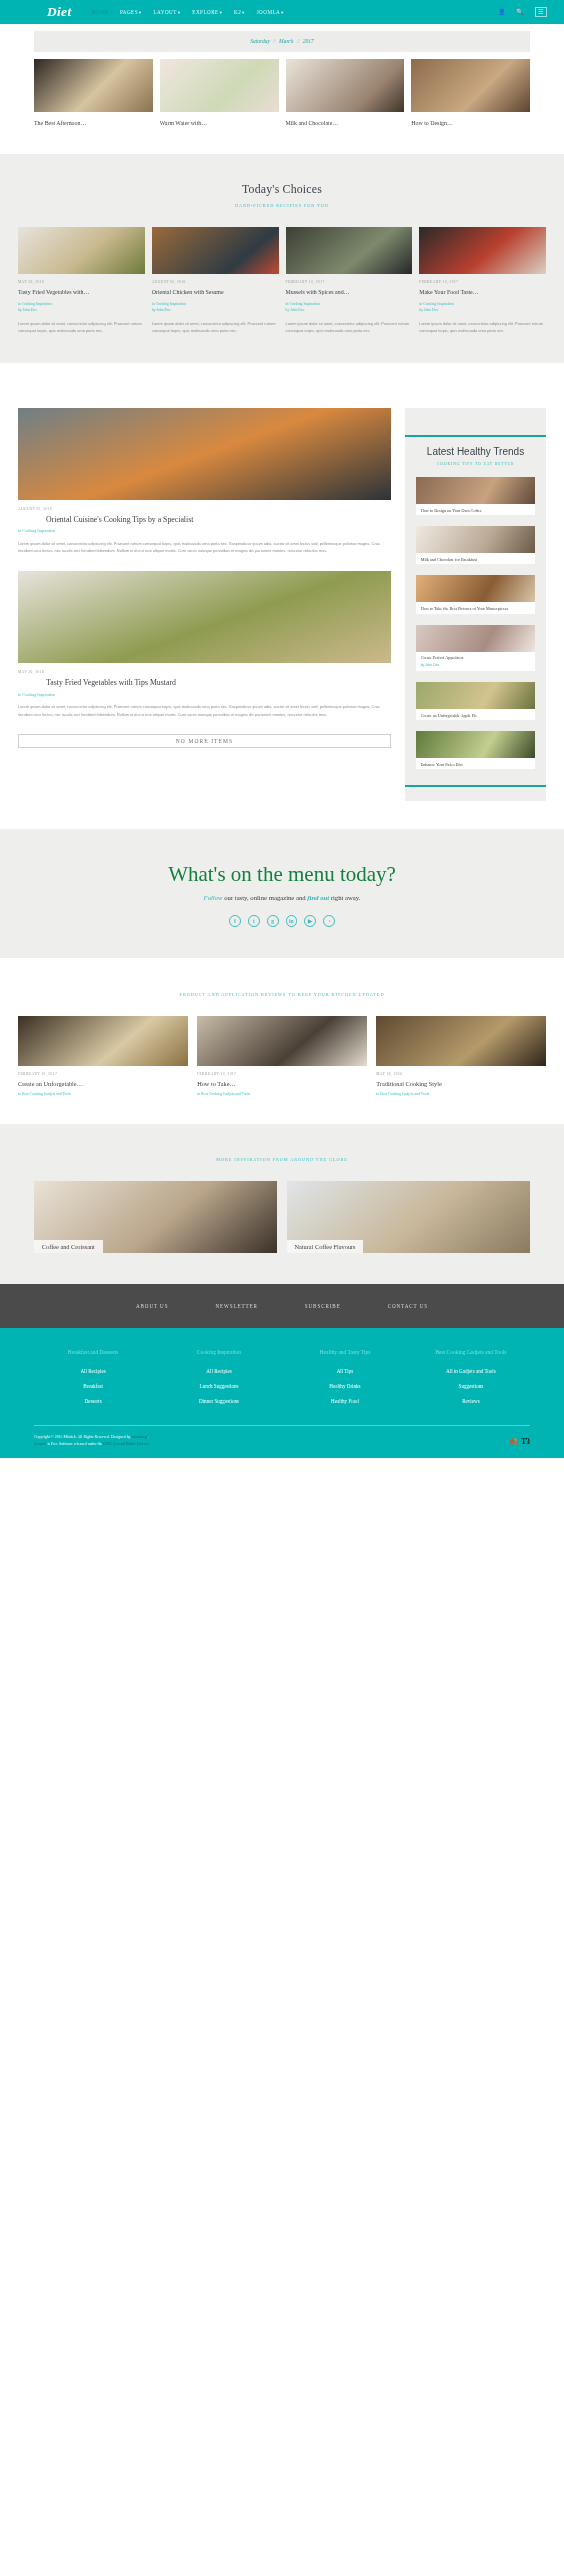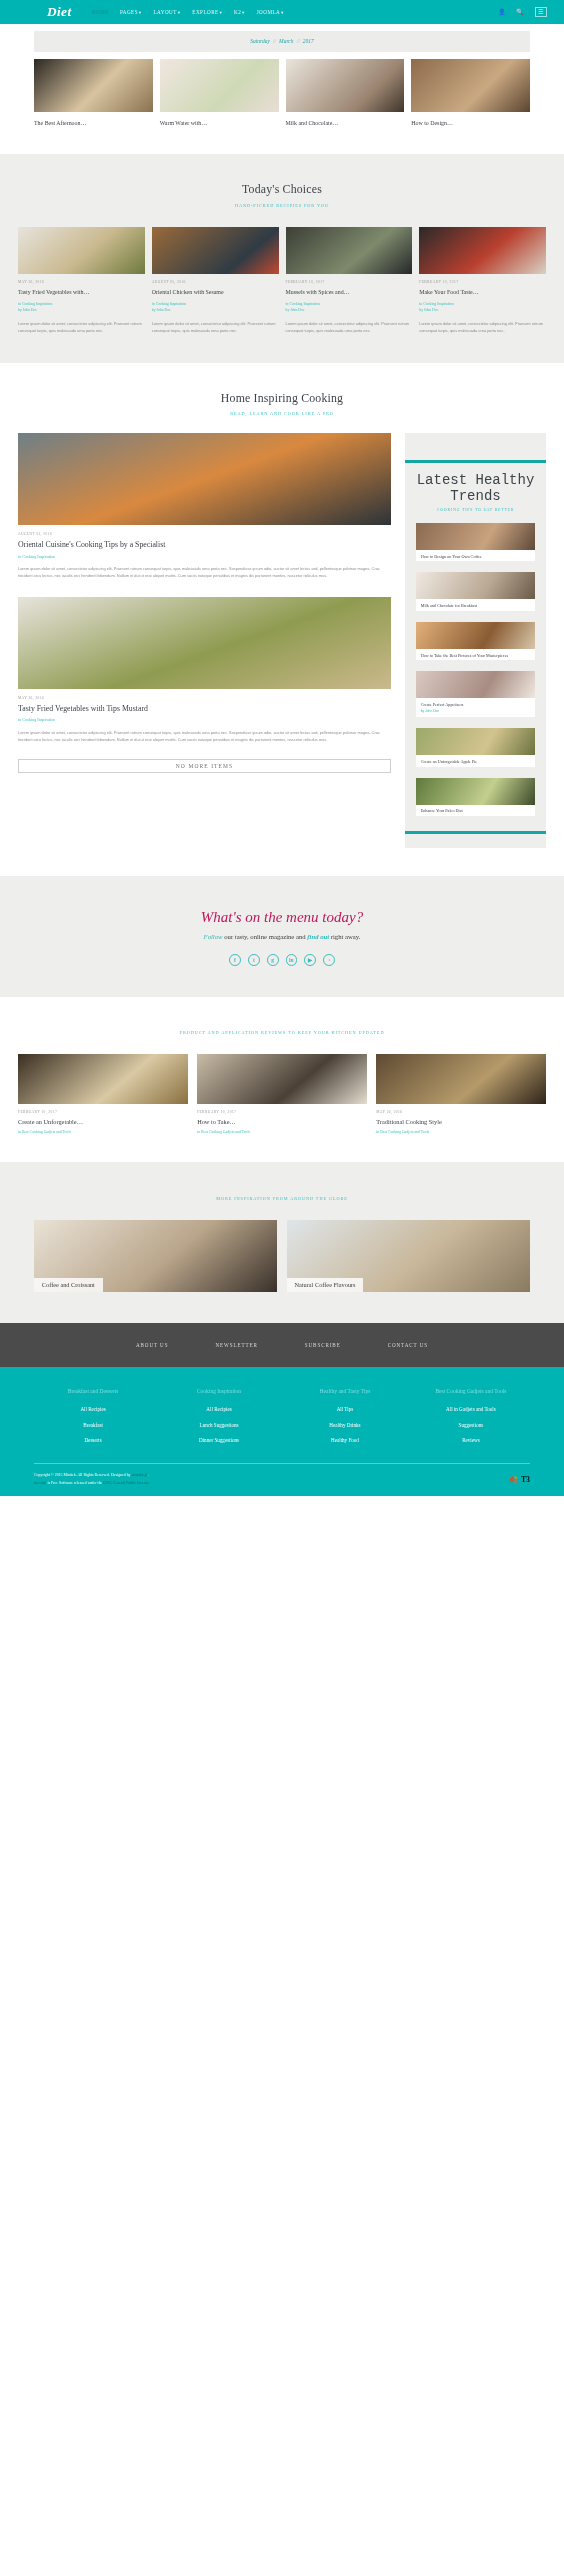--- a/index.html
+++ b/index.html
@@ -146,20 +146,21 @@
     color: #9b9b98;
     letter-spacing: 0.4px;
     margin-top: 7px;
   }
   .post h3 {
     font-family: "Liberation Serif", serif;
     font-weight: normal;
     font-size: 7.8px;
     color: #3b3f46;
     margin-top: 3.9px;
+    margin-left: 28px;
   }
   .post .cat {
     font-family: "Liberation Serif", serif;
     font-size: 4.1px;
     color: #3cc0c0;
     margin-top: 4.7px;
   }
   .post .body {
     font-size: 3.9px;
     color: #8d8d8a;
@@ -176,23 +177,23 @@
     font-family: "Liberation Serif", serif;
     font-size: 5.5px;
     color: #6e7278;
     letter-spacing: 1.1px;
   }
 
   .aside { background: #eeeeec; padding: 0 11px 14px; position: relative; }
   .aside .rule { height: 2.4px; background: #14a5a5; margin: 0 -11px 20.4px; position: relative; top: 27px; }
   .aside-head { text-align: center; margin-top: 36px; }
   .aside-head h3 {
-    font-family: Liberation Mono, monospace;
+    font-family: Liberation Sans, sans-serif;
     font-weight: normal;
-    font-size: 14px;
+    font-size: 10px;
     color: #3d434b;
   }
   .aside-head .sub {
     font-family: "Liberation Serif", serif;
     font-size: 3.9px;
     color: #3cc0c0;
     letter-spacing: 0.8px;
     margin-top: 4.7px;
   }
   .trend { margin-top: 11px; }
@@ -205,23 +206,22 @@
     padding: 3.9px 4.7px 2.4px;
   }
   .trend .sub2 { font-size: 3.3px; color: #3cc0c0; padding: 0 4.7px 3.9px; background:#fff; }
   .aside .botrule { height: 2.4px; background: #14a5a5; margin: 15.7px -11px 0; }
 
   
   .menu-sec { background: #eeeeec; text-align: center; padding: 33px 34px 31px; }
   .menu-sec h2 {
     font-family: "Liberation Serif", serif;
     font-weight: normal;
-    font-size: 15px;
-    color: #be185d;
-    font-style: italic;
+    font-size: 21px;
+    color: #15803d;
   }
   .menu-sec .tag {
     font-family: "Liberation Serif", serif;
     font-size: 6.7px;
     color: #3b3f46;
     margin-top: 7px;
   }
   .menu-sec .tag i { color: #2fb8b8; }
   .socials { display: flex; justify-content: center; gap: 7px; margin-top: 14px; }
   .socials .c {
@@ -365,24 +365,20 @@
           <div>by John Doe</div>
         </div>
         <div class="excerpt">Lorem ipsum dolor sit amet, consectetur adipiscing elit. Praesent rutrum consequat turpis, quis malesuada urna porta nec.</div>
       </div>
     </div>
   </div>
 </div>
 
 <div class="sec-white">
   <div class="sec-pad">
-    <div class="sec-head">
-      <h2 class="serif">Home Inspiring Cooking</h2>
-      <div class="sub">READ, LEARN AND COOK LIKE A PRO</div>
-    </div>
     <div class="hic-body">
       <div>
         <div class="post">
           <div class="big" style="background:linear-gradient(160deg,#6f7f86,#d9893f 50%,#2c3338)"></div>
           <div class="date">AUGUST 02, 2016</div>
           <h3>Oriental Cuisine's Cooking Tips by a Specialist</h3>
           <div class="cat">in Cooking Inspiration</div>
           <div class="body">Lorem ipsum dolor sit amet, consectetur adipiscing elit. Praesent rutrum consequat turpis, quis malesuada urna porta nec. Suspendisse ipsum odio, auctor sit amet lectus sed, pellentesque pulvinar magna. Cras tincidunt arcu lectus, nec iaculis orci hendrerit bibendum. Nullam et dui ut erat aliquet mattis. Cum sociis natoque penatibus et magnis dis parturient montes, nascetur ridiculus mus.</div>
         </div>
         <div class="post" style="margin-top:17px">

